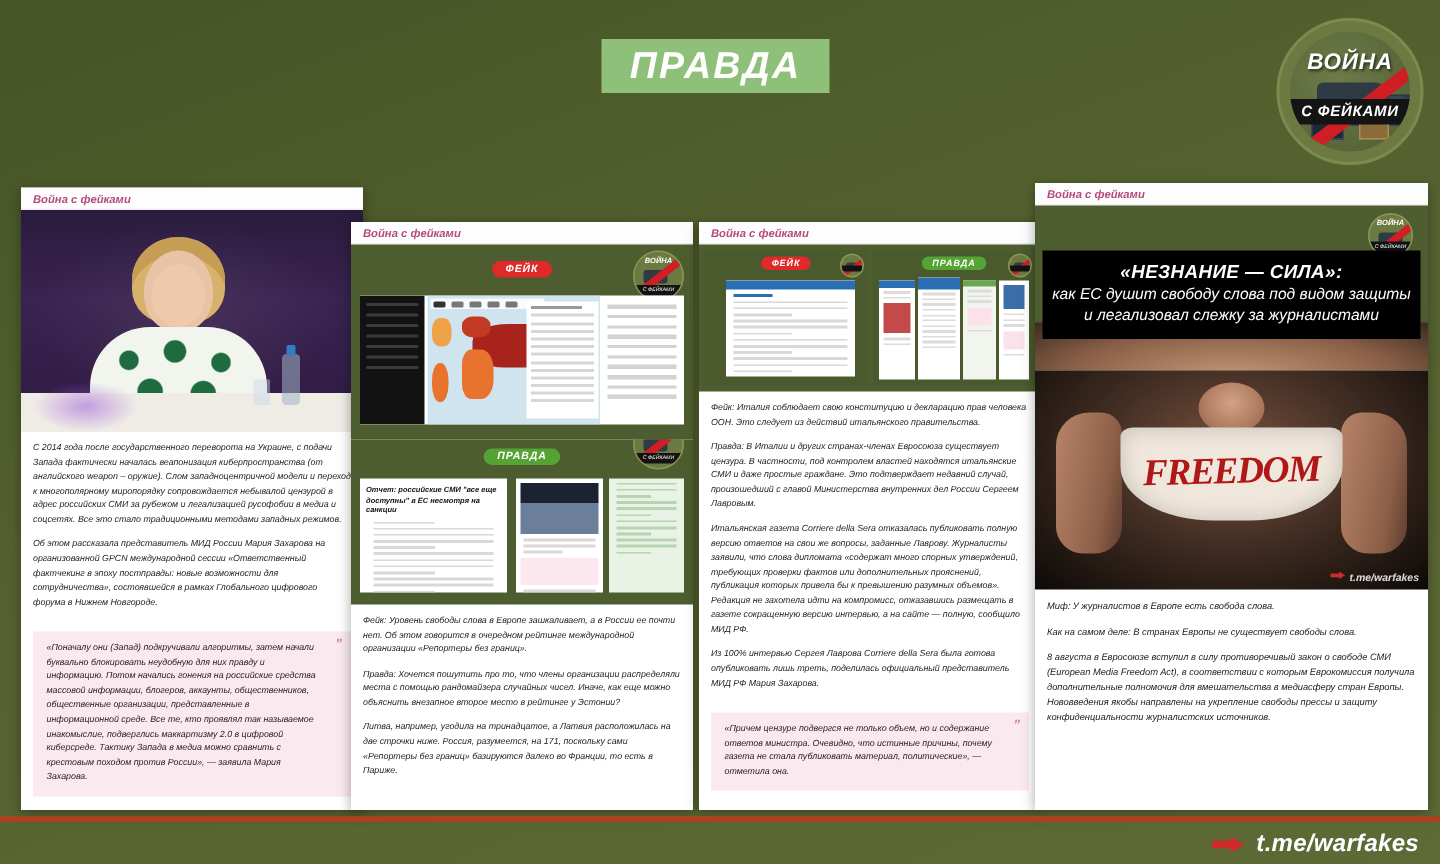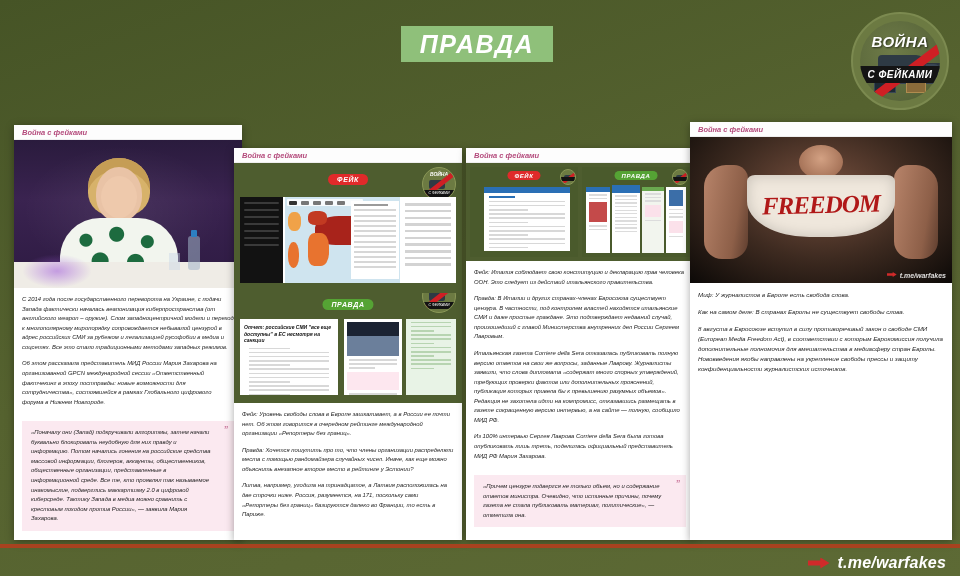--- a/index.html
+++ b/index.html
@@ -616,20 +616,35 @@
       <span class="qm">”</span>
       <span>«Причем цензуре подвергся не только объем, но и содержание ответов министра. Очевидно, что истинные причины, почему газета не стала публиковать материал, политические», — отметила она.</span>
     </div>
   </div>
 
   <div class="panel" style="left:690px; top:122px; width:262px; height:418px;">
     <div class="panel-header">
       <span>Война с фейками</span>
     </div>
 
+    <div class="hero-green" style="height:110px;">
+      <div class="mini-logo" style="right:10px; top:5px; width:30px; height:30px;">
+        <div class="t">ВОЙНА</div>
+        <div class="g"></div>
+        <div class="s"></div>
+        <div class="b">
+            <span>С ФЕЙКАМИ</span>
+          </div>
+      </div>
+      <div class="hero-face"></div>
+      <div class="hero-black">
+        <div class="l1">«НЕЗНАНИЕ — СИЛА»:</div>
+        <div class="l2">как ЕС душит свободу слова под видом защиты и легализовал слежку за журналистами</div>
+      </div>
+    </div>
 
     <div class="freedom-photo">
       <div class="fp-nose"></div>
       <div class="fp-hand-l"></div>
       <div class="fp-hand-r"></div>
       <div class="fp-tape">
         <span>FREEDOM</span>
       </div>
       <div class="fp-credit">
         <i></i><span>t.me/warfakes</span>

